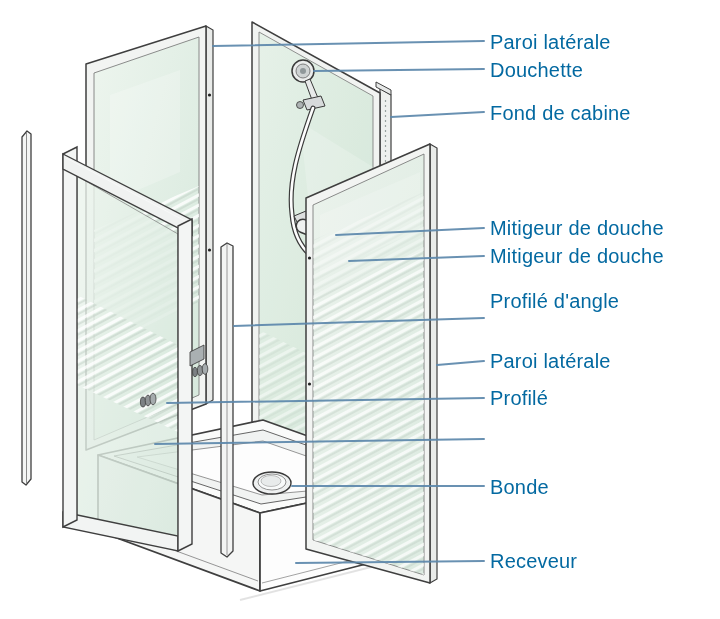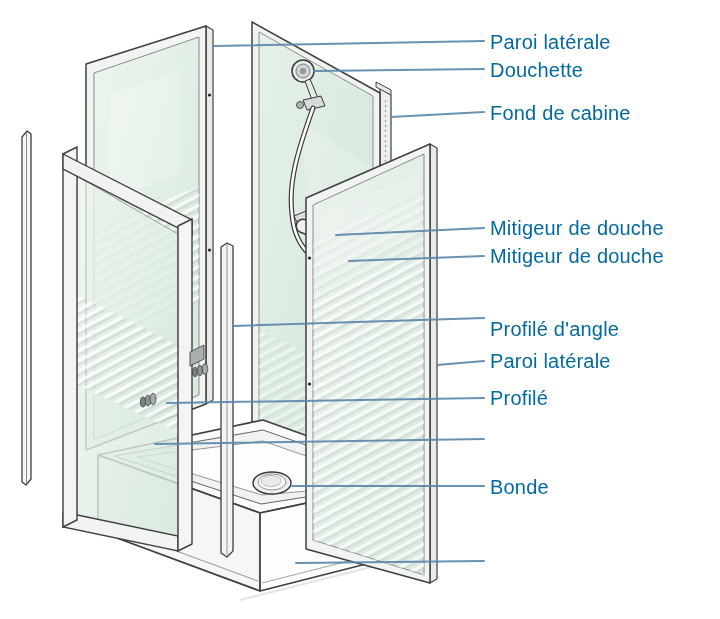--- a/index.html
+++ b/index.html
@@ -6,21 +6,21 @@
   .stage{
     position:relative;width:720px;height:619px;background:#ffffff;
     font-family:"Liberation Sans",sans-serif;overflow:hidden;
   }
   .diagram-svg{position:absolute;left:0;top:0;width:720px;height:619px;}
   .lbl{
     position:absolute;left:490px;height:26px;line-height:26px;
     color:#0369a1;font-size:20px;white-space:nowrap;letter-spacing:0.2px;
   }
   .lbl-0{top:29px}.lbl-1{top:57px}.lbl-2{top:100px}.lbl-3{top:215px}
-  .lbl-4{top:243px}.lbl-5{top:316px}.lbl-6{top:348px}.lbl-7{top:385px}
+  .lbl-4{top:243px}.lbl-5{top:288px}.lbl-6{top:348px}.lbl-7{top:385px}
   .lbl-8{top:426px}.lbl-9{top:474px}.lbl-10{top:548px}
 </style>
 </head>
 <body>
 
 <div class="stage">
 
   <svg class="diagram-svg" viewBox="0 0 720 619">
     <defs>
       <linearGradient id="glassA" x1="0" y1="0" x2="1" y2="1">
@@ -154,14 +154,15 @@
 
   <div class="lbl lbl-0">Paroi latérale</div>
   <div class="lbl lbl-1">Douchette</div>
   <div class="lbl lbl-2">Fond de cabine</div>
   <div class="lbl lbl-3">Mitigeur de douche</div>
   <div class="lbl lbl-4">Mitigeur de douche</div>
   <div class="lbl lbl-5">Profilé d'angle</div>
   <div class="lbl lbl-6">Paroi latérale</div>
   <div class="lbl lbl-7">Profilé</div>
   <div class="lbl lbl-9">Bonde</div>
+  <div class="lbl lbl-10">Receveur</div>
 
 </div>
 
 </body></html>

